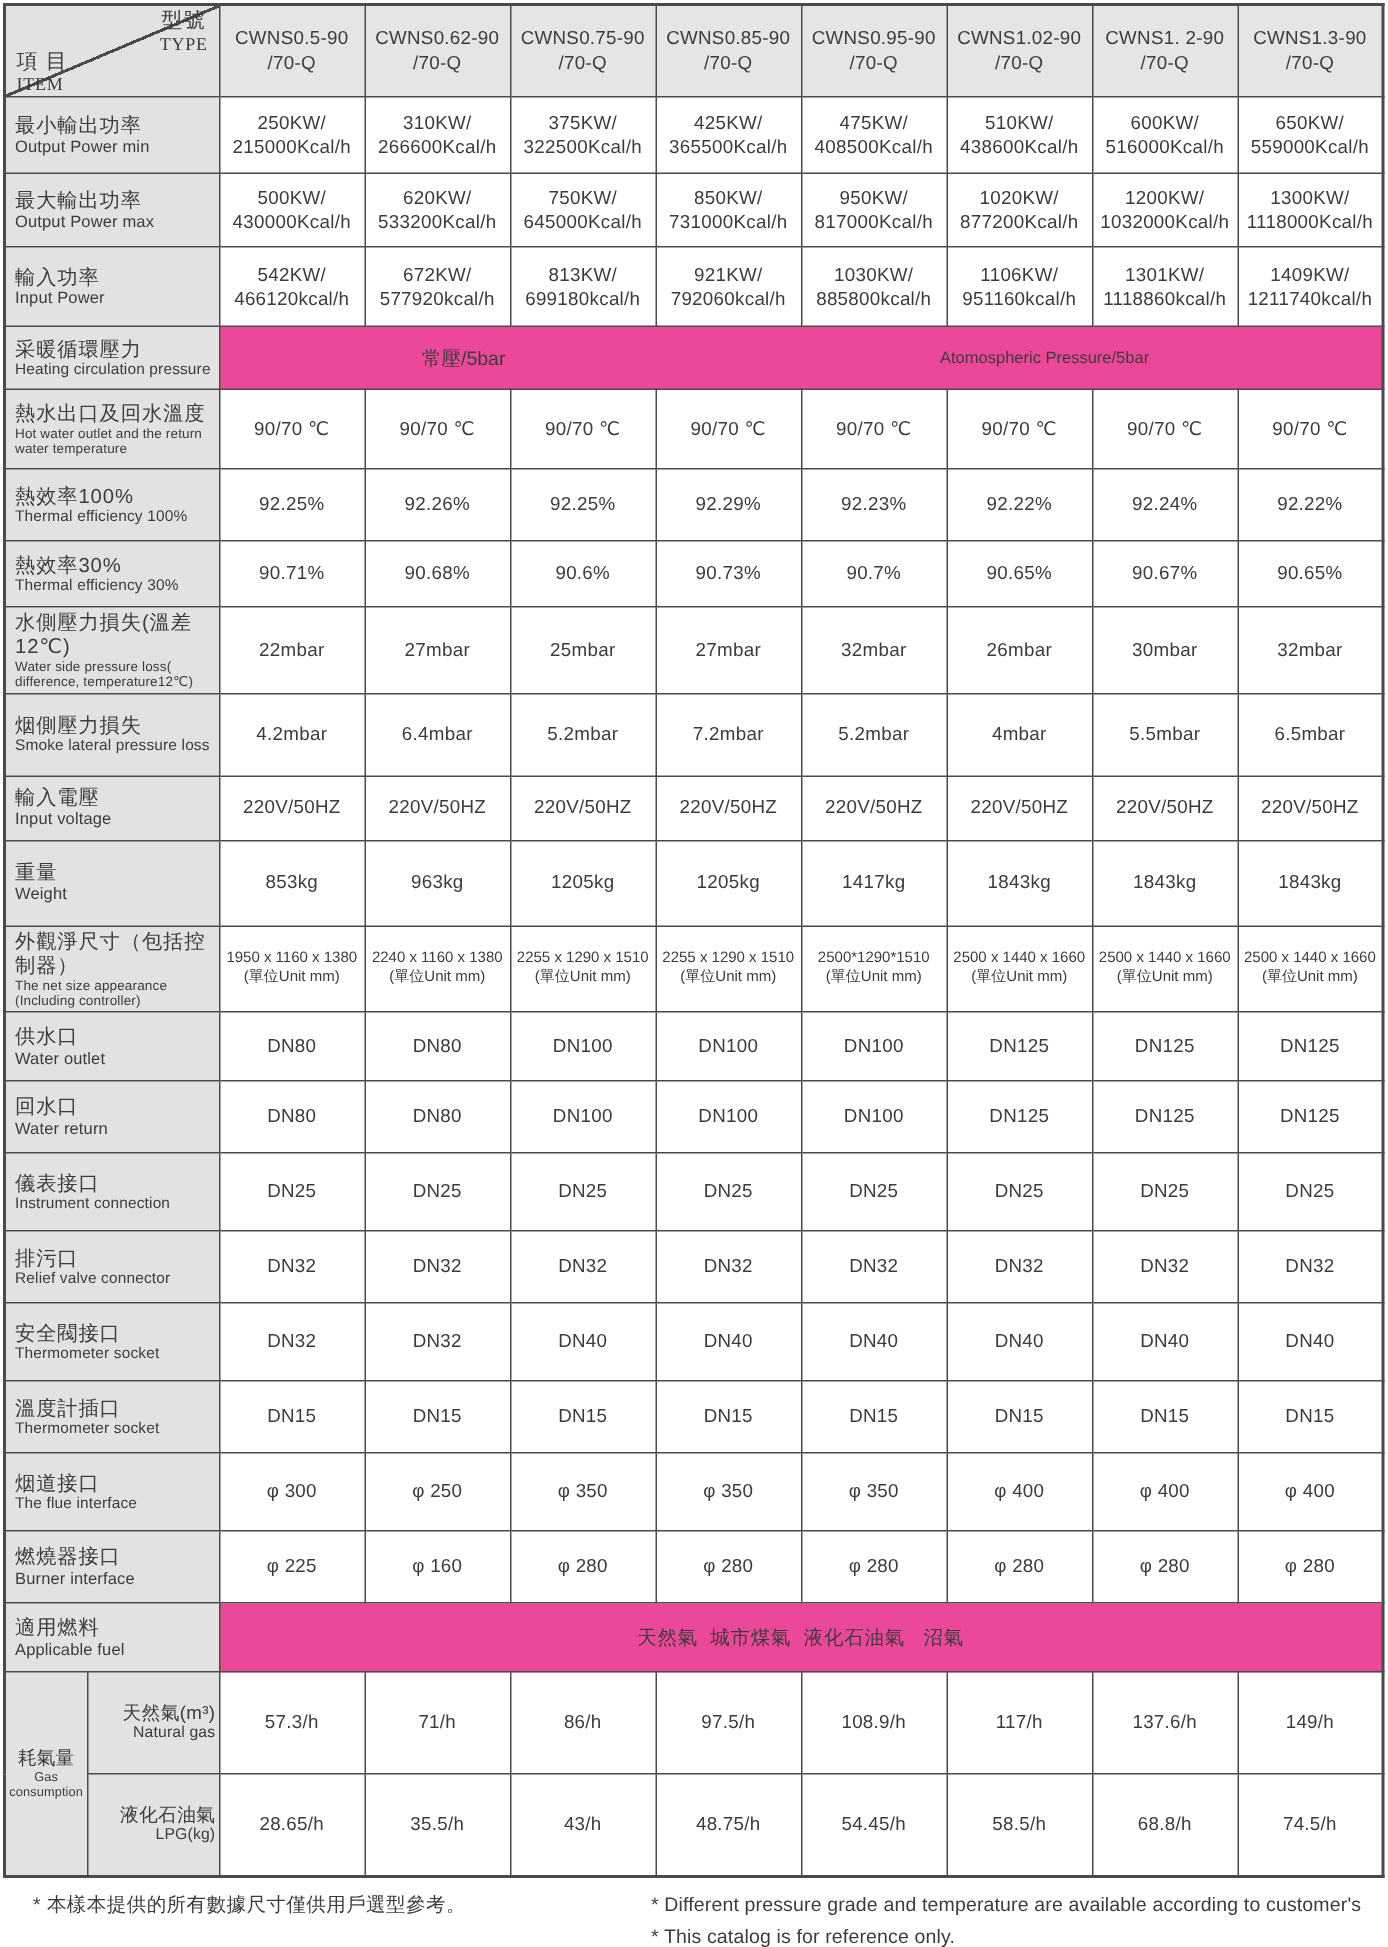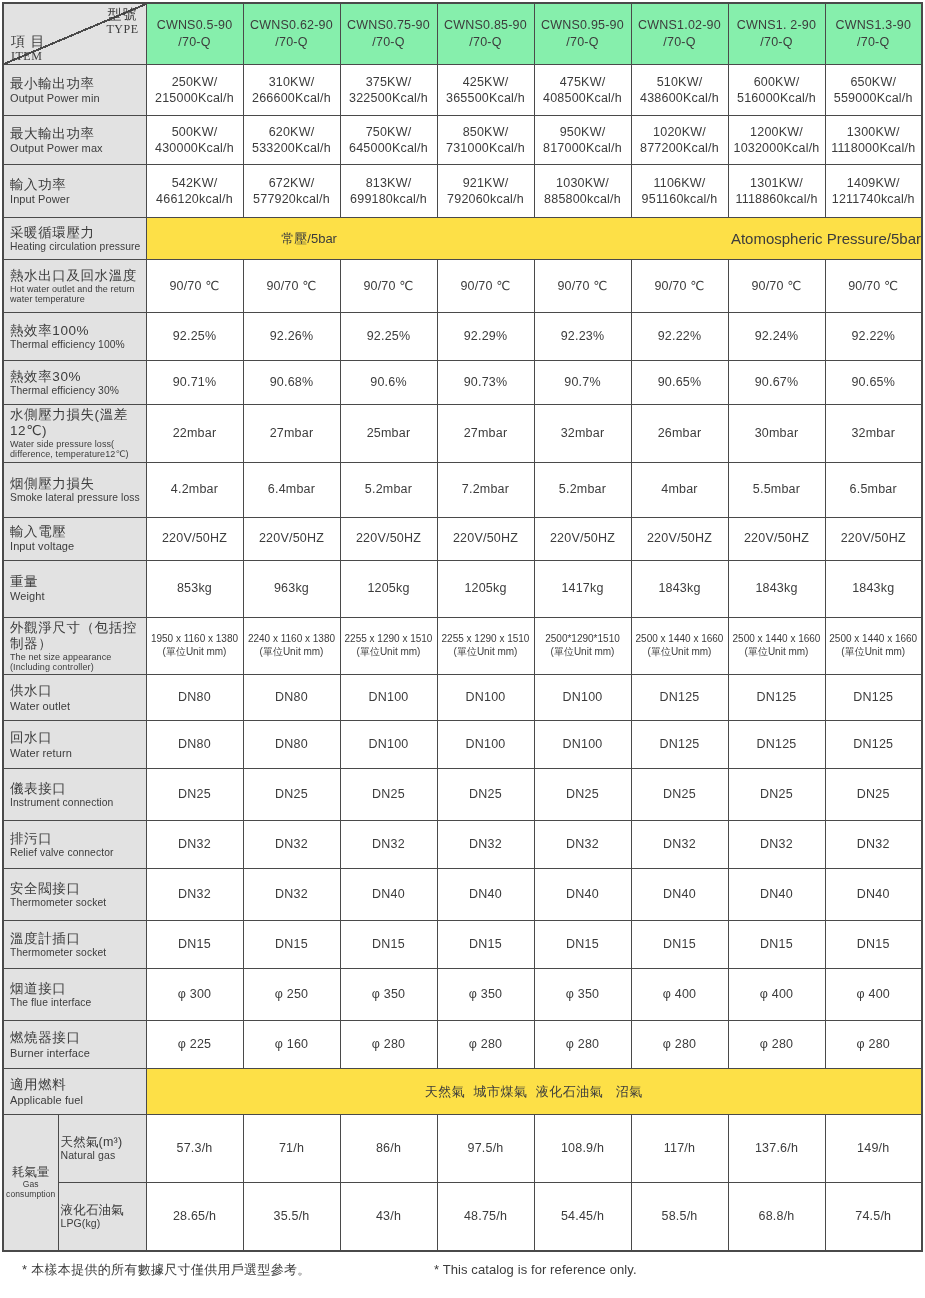--- a/index.html
+++ b/index.html
@@ -32,59 +32,59 @@
       #4a4a4a calc(50% + 1px),
       transparent calc(50% + 1px));
     position:relative;
     font-family:Liberation Serif, serif;
   }
   .c-type{position:absolute;top:3px;right:7px;text-align:center;line-height:1.15;}
   .c-item{position:absolute;left:7px;bottom:0;text-align:left;line-height:1.15;}
   .c-zh{display:block;font-size:14px;letter-spacing:1px;}
   .c-en{display:block;font-size:12px;letter-spacing:0.5px;}
   th.model{
-    background:#86efac;
+    background:#e5e5e5;
     font-size:12.5px;
     text-align:center;
     line-height:1.35;
     letter-spacing:0.2px;
   }
   
   td.label{
     background:#e2e2e2;
     text-align:left;
     padding:2px 3px 2px 6px;
     line-height:1.12;
   }
   .zh{display:block;font-size:13.5px;letter-spacing:0.6px;line-height:1.2;}
   .en{display:block;font-size:11px;letter-spacing:0.1px;}
   .en.sm{font-size:10.3px;}
   .en.xs{font-size:9px;}
-  td.label.sub{ text-align:left;padding:2px 2px;}
+  td.label.sub{ text-align:right;padding:2px 2px;}
   td.label.sub .zh{font-size:12.5px;letter-spacing:0.2px;}
   td.label.sub .en{font-size:10.5px;}
   td.label.grp{text-align:center;padding:1px;margin-left:28px;}
   td.label.grp .zh{font-size:12.5px;letter-spacing:0px;}
   td.label.grp .en{font-size:8.5px;}
   
   td.val{
     background:#ffffff;
     text-align:center;
     font-size:12.5px;
     line-height:1.3;
     letter-spacing:0.2px;
   }
   td.val.sm{font-size:10px;line-height:1.25;letter-spacing:0;}
   td.val.sm .l2{font-size:10px;}
   td.val div{white-space:nowrap;}
   
-  td.mergecell{background:#fde047;}
+  td.mergecell{background:#ec4899;}
   .m-wrap{display:flex;align-items:center;width:100%;}
   .m-left{flex:0 0 42%;text-align:center;font-size:13px;}
-  .m-right{flex:1;text-align:right;font-size:15px;}
+  .m-right{flex:1;text-align:center;font-size:11px;}
   .m-center{display:block;text-align:center;font-size:13px;white-space:pre;letter-spacing:0.5px;}
   
   .notes{display:flex;margin-top:7px;padding-left:20px;}
   .notes-zh{width:412px;}
   .notes-en{flex:1;}
   .note{font-size:13px;line-height:1.62;letter-spacing:0.3px;white-space:nowrap;}
   .notes-en .note{letter-spacing:0.1px;}
 </style>
 </head>
 <body>
@@ -566,16 +566,17 @@
           <td class="val">74.5/h</td>
         </tr>
       </tbody>
   </table>
 
   <div class="notes">
     <div class="notes-zh" id="notes-zh">
         <div class="note">* 本樣本提供的所有數據尺寸僅供用戶選型參考。</div>
       </div>
     <div class="notes-en" id="notes-en">
+        <div class="note">* Different pressure grade and temperature are available according to customer's</div>
         <div class="note">* This catalog is for reference only.</div>
       </div>
   </div>
 </div>
 
 </body></html>

